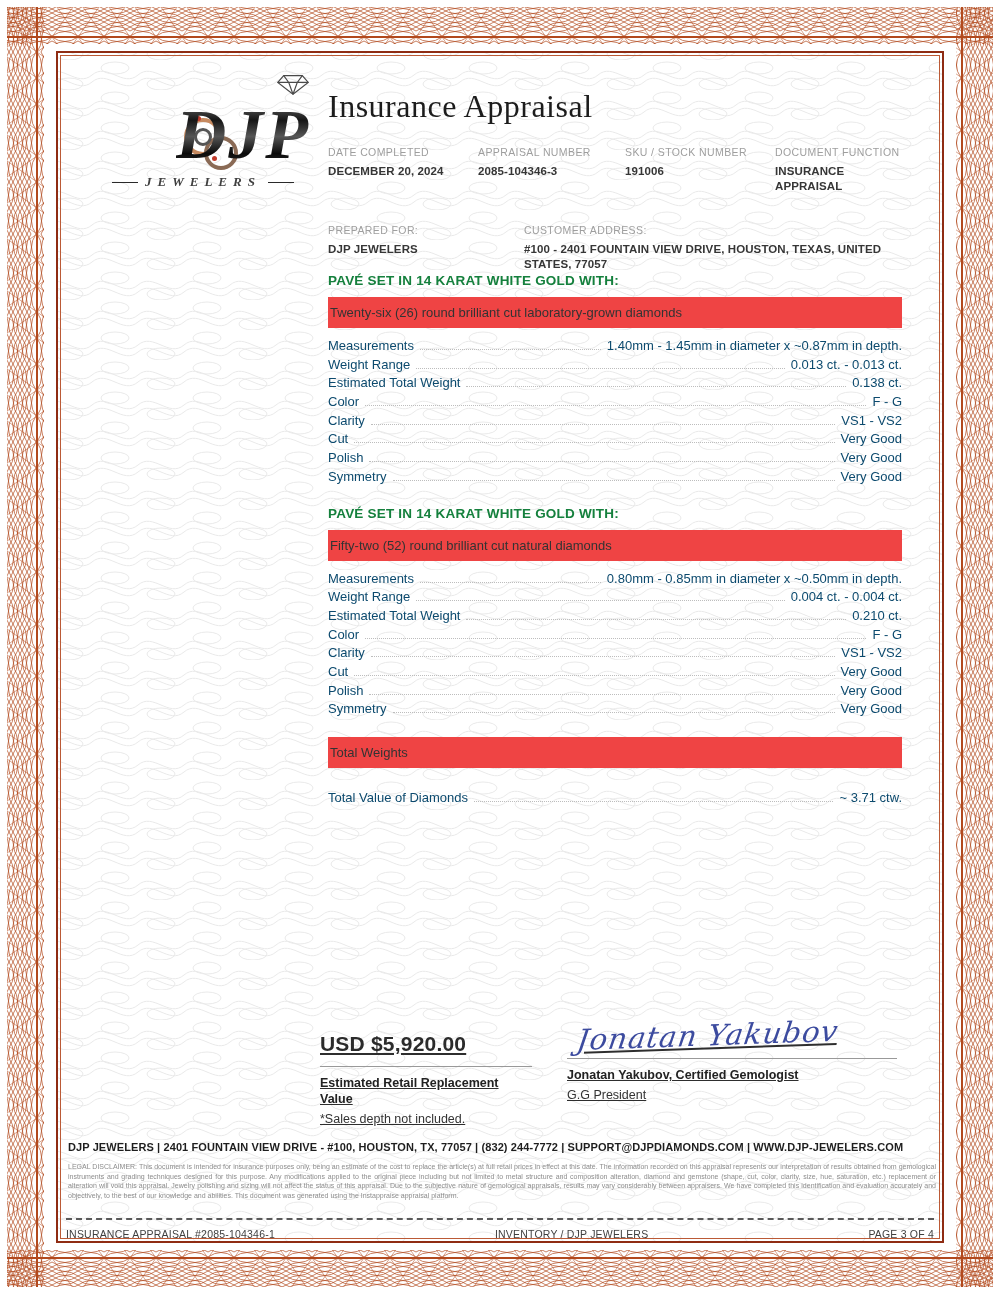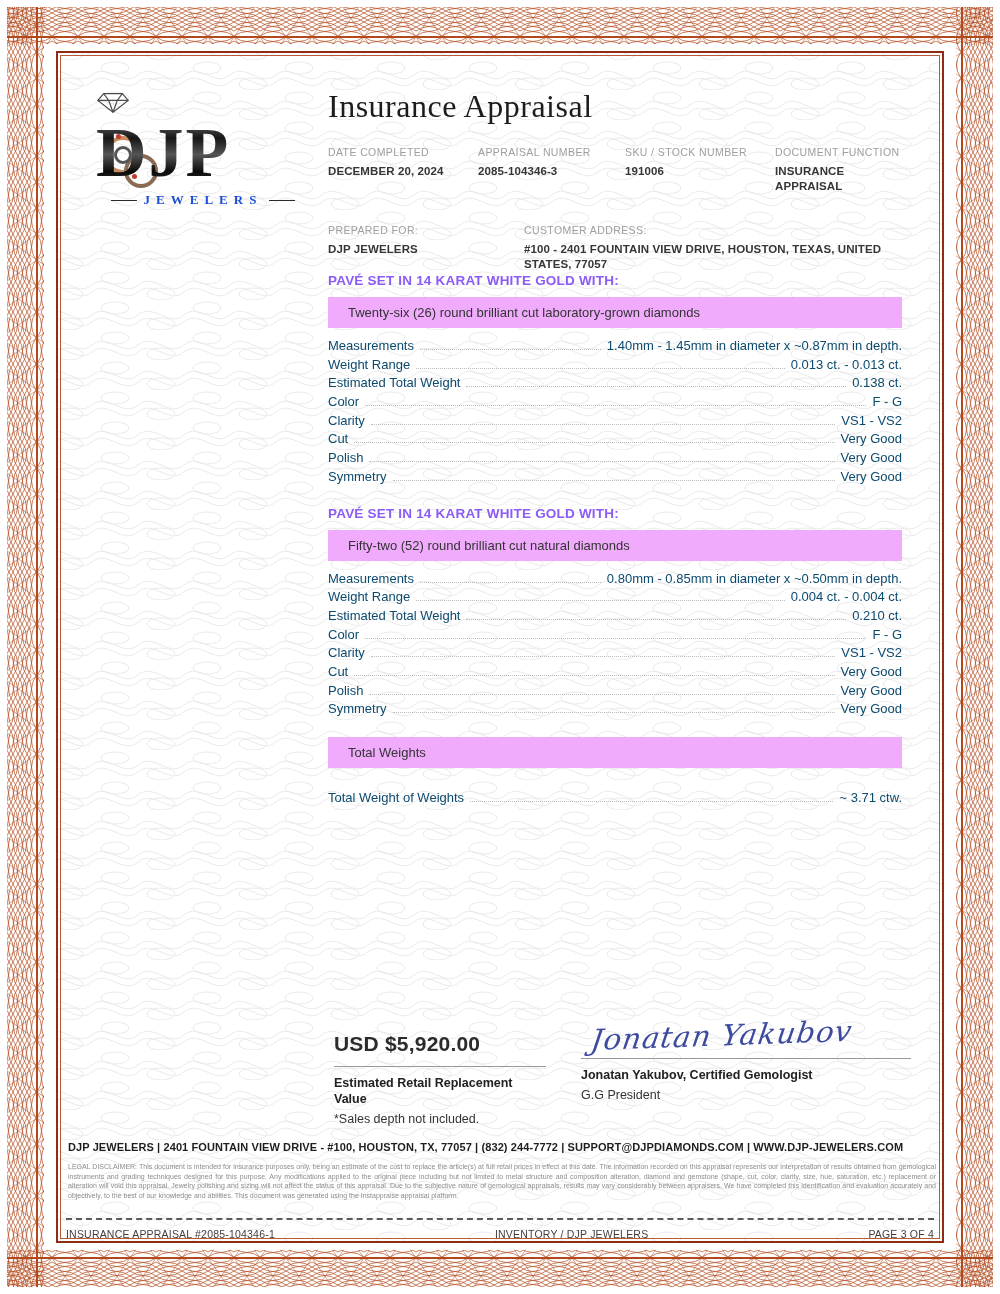--- a/index.html
+++ b/index.html
@@ -8,65 +8,65 @@
     font-family:"Liberation Sans",sans-serif;overflow:hidden;color:#2e2e2e;
   }
   
   #border-svg{position:absolute;left:0;top:0;z-index:0;}
   .frame-line{
     position:absolute;left:56px;top:51px;right:56px;bottom:51px;
     border:2px solid #8f2c13;outline:1px solid #bb5a36;outline-offset:-5px;
     z-index:1;pointer-events:none;
   }
   
-  .logo{position:absolute;left:96px;top:92px;width:214px;z-index:2;text-align:left;}
+  .logo{position:absolute;left:96px;top:74px;width:214px;z-index:2;text-align:right;font-style:italic;}
   .logo .dia{height:22px;margin-bottom:2px;}
   .brand{
     position:relative;display:inline-block;
     font-family:"Liberation Serif",serif;font-size:70px;font-weight:700;line-height:74px;
     letter-spacing:2px;
     background:linear-gradient(180deg,#7a7a7a 0%,#161616 30%,#555 52%,#0b0b0b 75%,#3c3c3c 100%);
     -webkit-background-clip:text;background-clip:text;color:transparent;
   }
   .gears{position:absolute;left:6px;top:18px;width:64px;height:56px;z-index:-1;}
   .gear{position:absolute;border-radius:50%;}
   .g1{left:2px;top:2px;width:30px;height:30px;border:4px solid #c68a60;}
   .g2{left:22px;top:20px;width:26px;height:26px;border:4px solid #8a6a55;}
   .g3{left:12px;top:12px;width:12px;height:12px;border:3px solid #555;}
   .gdot{width:5px;height:5px;background:#c03a2b;}
   .gd1{left:14px;top:0px;} .gd2{left:30px;top:40px;}
   .wordmark{
     display:flex;align-items:center;gap:7px;margin-top:2px;
     font-family:"Liberation Serif",serif;font-size:13px;letter-spacing:6px;
-    color:#1d4ed8;font-weight:600;justify-content:center;
+    color:#404040;font-weight:600;justify-content:center;
   }
   .wordmark .rule{flex:0 0 26px;height:0;border-top:1.5px solid #2a2a2a;}
   
   .main-col{position:absolute;left:328px;top:88px;width:574px;z-index:2;}
   .doc-title{
     font-family:"Liberation Serif",serif;font-size:32px;line-height:36px;color:#1c1c1c;
     font-weight:500;letter-spacing:.5px;margin:0 0 22px 0;
   }
   .meta-grid{display:grid;grid-template-columns:150px 147px 150px 127px;margin-bottom:30px;}
   .field-label{font-size:10.5px;color:#9e9e9e;letter-spacing:.4px;line-height:13px;}
   .field-value{font-size:11.5px;font-weight:700;color:#363636;line-height:15px;margin-top:5px;letter-spacing:.1px;}
   .prepared-grid{display:grid;grid-template-columns:196px 1fr;}
   
-  .sec-heading{font-size:13.5px;font-weight:700;color:#8b5cf6;letter-spacing:.2px;line-height:17px;margin:0 0 8px 0;}
+  .sec-heading{font-size:13.5px;font-weight:700;color:#15803d;letter-spacing:.2px;line-height:17px;margin:0 0 8px 0;}
   .desc-box{
-    background:#f0abfc;height:31px;line-height:31px;padding-left:20px;
+    background:#ef4444;height:31px;line-height:31px;padding-left:2px;
     font-size:13px;color:#333;margin-bottom:10px;
   }
   .spec-row{display:flex;align-items:baseline;height:18.7px;font-size:13px;color:#0c4a6e;}
   .spec-dots{flex:1;border-bottom:1.5px dotted #bdbdbd;margin:0 6px 4px 6px;}
   .spec-value{white-space:nowrap;}
   .sec-gap{height:17px;}
   .totals-gap{height:12px;}
   
-  .valuation{position:absolute;left:334px;top:1032px;width:577px;z-index:2;display:flex;}
+  .valuation{position:absolute;left:320px;top:1032px;width:577px;z-index:2;display:flex;text-decoration:underline;}
   .val-left{width:212px;margin-right:35px;flex:0 0 auto;}
   .val-amount{font-size:21px;font-weight:700;color:#2b2b2b;line-height:24px;letter-spacing:.2px;}
   .sig-rule{border:none;border-top:1.5px solid #999;margin:10px 0 8px 0;}
   .val-label{font-size:12.5px;font-weight:700;color:#222;line-height:16px;}
   .val-note{font-size:12.5px;color:#333;margin-top:4px;line-height:16px;}
   .val-right{flex:1;}
   .sig-script{
     font-family:"DejaVu Serif",serif;font-style:italic;font-size:29px;color:#3c4b9f;
     transform:skewX(-10deg) rotate(-2deg);transform-origin:left bottom;
     height:32px;line-height:32px;margin:-8px 0 0 8px;letter-spacing:1px;white-space:nowrap;
@@ -274,21 +274,21 @@
         <span class="spec-value">Very Good</span>
       </div>
   </div>
 
   <div class="sec-gap"></div>
 
   <div>
     <div class="desc-box">Total Weights</div>
     <div class="totals-gap"></div>
     <div class="spec-row">
-      <span>Total Weight of Weights</span>
+      <span>Total Value of Diamonds</span>
         <span class="spec-dots"></span>
         <span class="spec-value">~ 3.71 ctw.</span>
     </div>
   </div>
 </div>
 
 <div class="valuation">
   <div class="val-left">
     <div class="val-amount">USD $5,920.00</div>
     <hr class="sig-rule">

